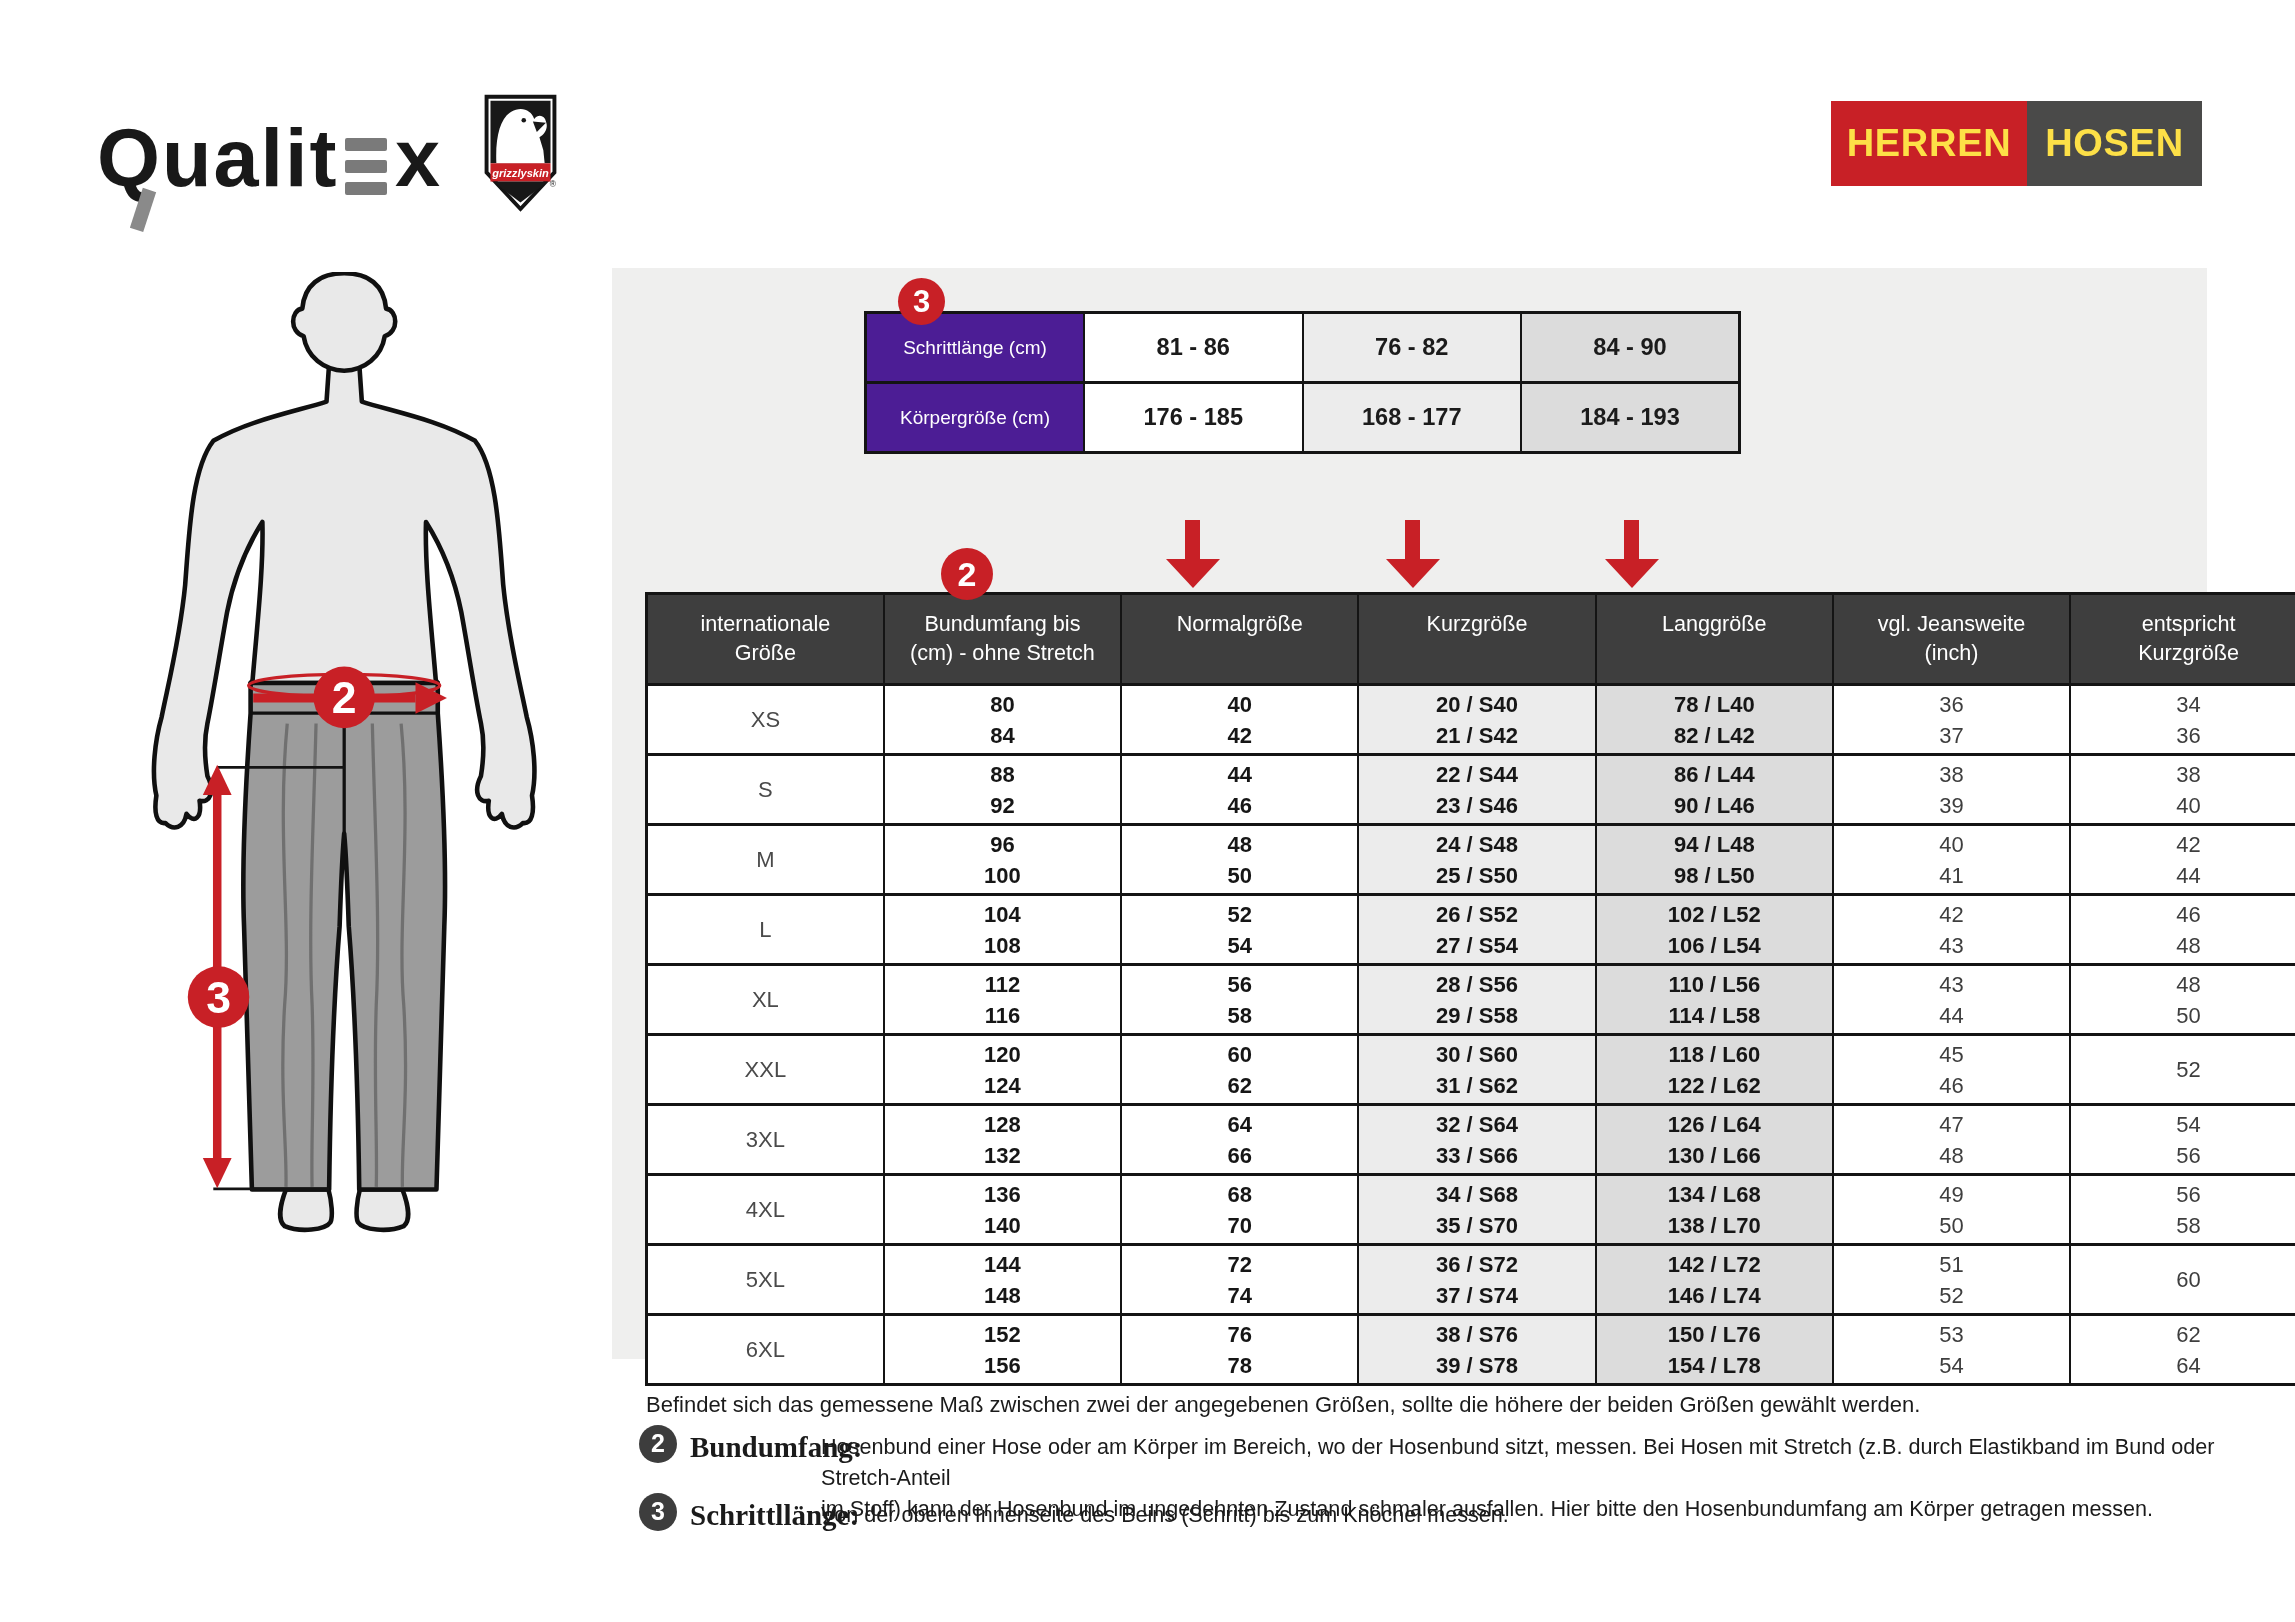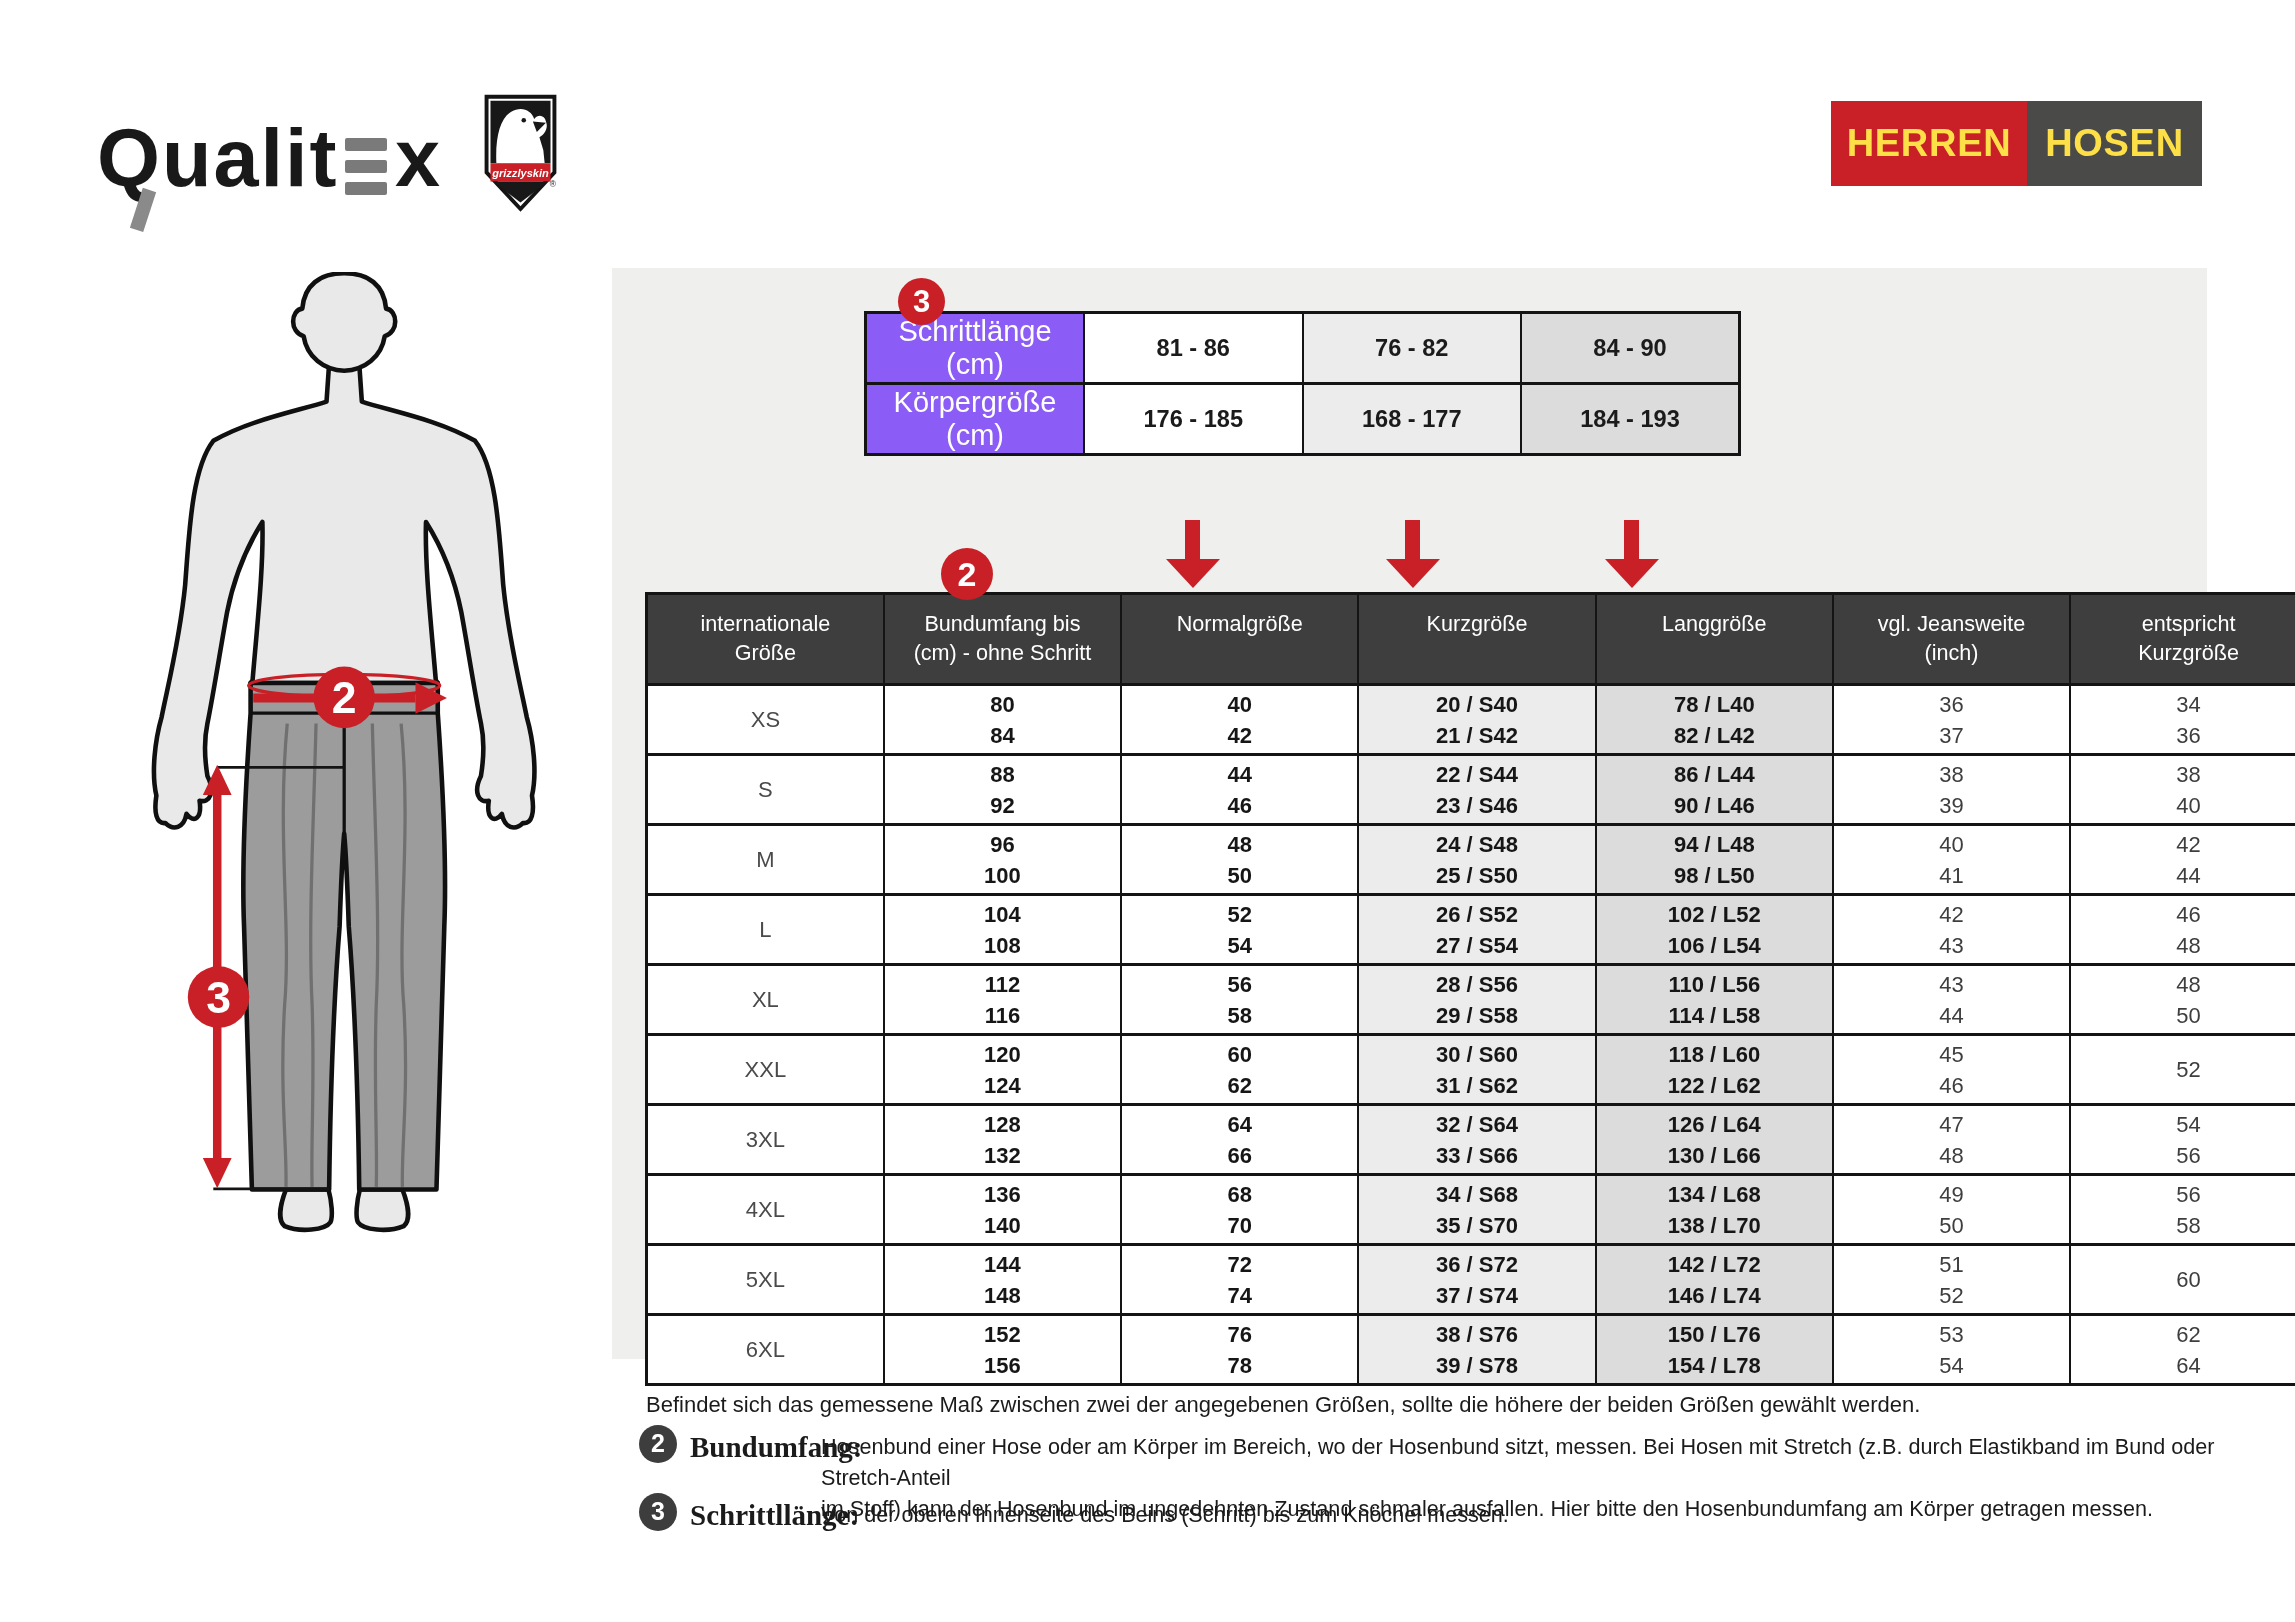--- a/index.html
+++ b/index.html
@@ -32,21 +32,21 @@
   .num-badge{position:absolute;border-radius:50%;background:#c82026;color:#fff;font-weight:bold;
              display:flex;align-items:center;justify-content:center;z-index:6;}
   .b-top{left:898px;top:278px;width:47px;height:47px;font-size:31px;}
   .b-main{left:941px;top:548px;width:52px;height:52px;font-size:34px;}
 
   
   #top-table{position:absolute;left:864px;top:311px;width:877px;border-collapse:collapse;
              table-layout:fixed;background:#fff;border:3.3px solid #141414;z-index:2;}
   #top-table td{border:2px solid #141414;border-top-width:3.3px;border-bottom-width:3.3px;
                 height:65px;text-align:center;vertical-align:middle;}
-  .tt-label{background:#8b5cf6;color:#fff;font-size:29px;}
+  .tt-label{background:#4c1d95;color:#fff;font-size:19px;}
   .tt-val{font-size:23.6px;font-weight:bold;color:#1b1b1b;}
   .tv1{background:#ececec;}
   .tv2{background:#dcdcdc;}
 
   
   .flow-arrow{position:absolute;top:520px;width:55px;height:68px;display:flex;flex-direction:column;align-items:center;z-index:3;}
   .flow-arrow .stem{width:15.7px;height:39px;background:#c82026;}
   .flow-arrow .head{width:0;height:0;border-left:27.5px solid transparent;border-right:27.5px solid transparent;
                     border-top:29px solid #c82026;}
   .a1{left:1165px;}.a2{left:1385px;}.a3{left:1604px;}
@@ -239,21 +239,21 @@
         <col style="width:14.2858%">
   </colgroup>
       <thead>
         <tr>
           <th class="mh col0">
             <div class="hl">internationale</div>
             <div class="hl">Größe</div>
           </th>
           <th class="mh col1">
             <div class="hl">Bundumfang bis</div>
-            <div class="hl">(cm) - ohne Schritt</div>
+            <div class="hl">(cm) - ohne Stretch</div>
           </th>
           <th class="mh col2">
             <div class="hl">Normalgröße</div>
           </th>
           <th class="mh col3">
             <div class="hl">Kurzgröße</div>
           </th>
           <th class="mh col4">
             <div class="hl">Langgröße</div>
           </th>

